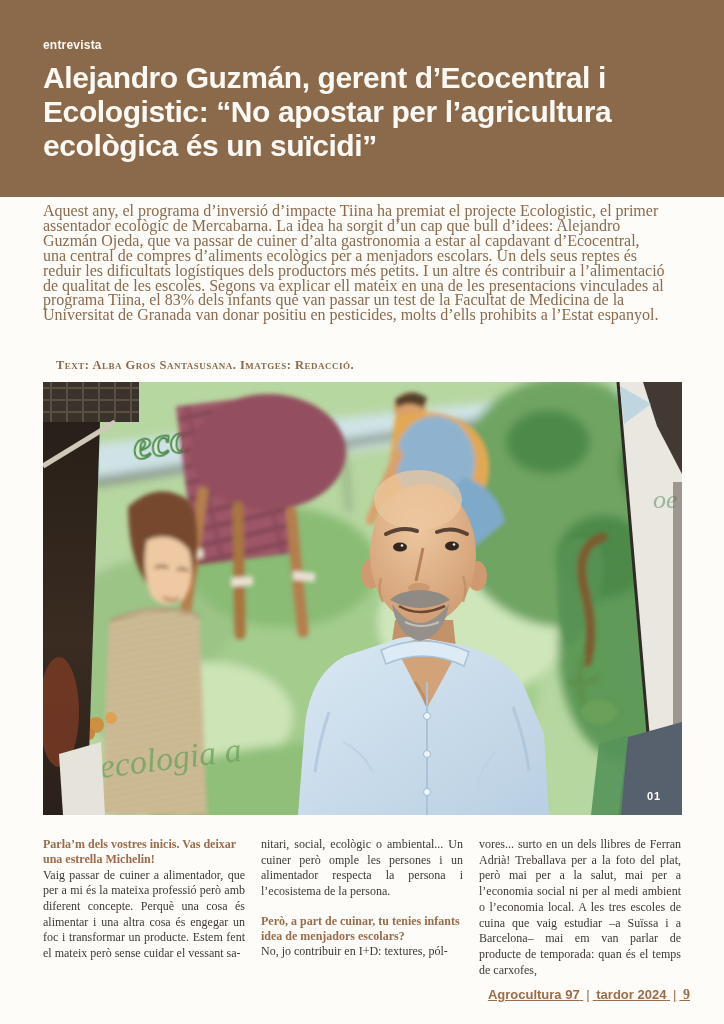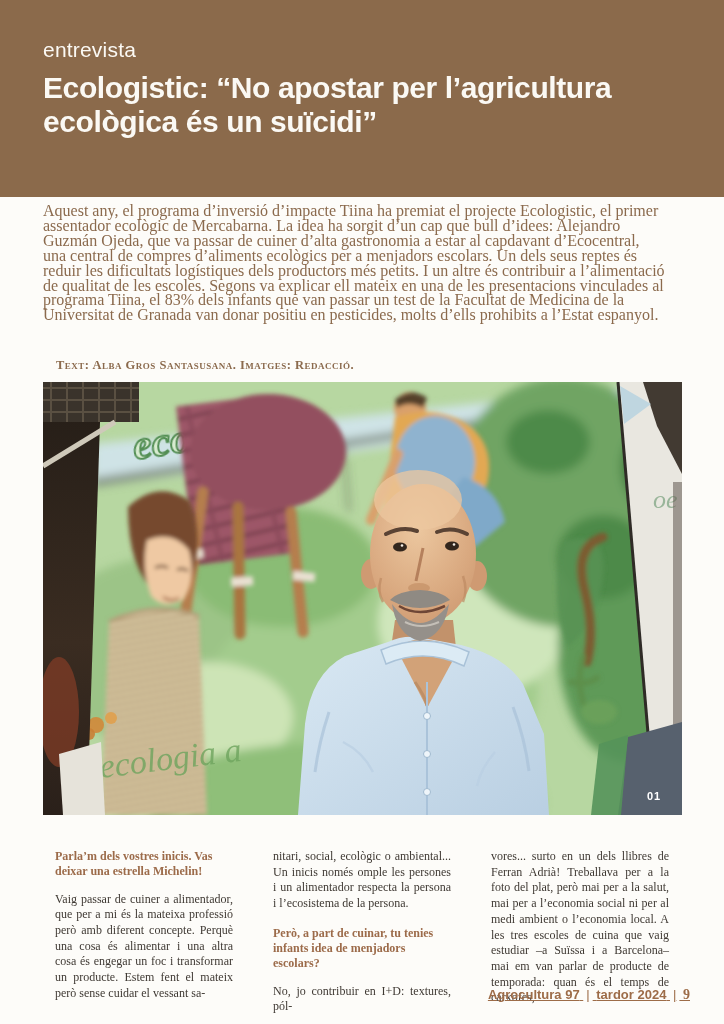--- a/index.html
+++ b/index.html
@@ -3,57 +3,58 @@
 <meta charset="utf-8">
 <style>
   html,body{margin:0;padding:0;background:#ffffff;}
   .page{position:relative;width:724px;height:1024px;background:#fdfcf9;overflow:hidden;
         font-family:"Liberation Serif",serif;}
 
   
   .masthead{position:absolute;top:0;left:0;width:724px;height:197px;background:#8b6a4b;
             box-sizing:border-box;padding:38px 40px 0 43px;color:#fbf9f4;
             font-family:"Liberation Sans",sans-serif;}
-  .kicker{font-size:21px;font-weight:400;letter-spacing:.2px;}
+  .kicker{font-size:12px;font-weight:700;letter-spacing:.2px;}
   .headline{margin:9px 0 0 0;font-size:30px;font-weight:700;line-height:34px;
             letter-spacing:-.4px;color:#fbf9f4;}
   .hl-line{display:block;}
 
   
   .lead{position:absolute;top:204px;left:43px;width:622px;margin:0;
         font-size:16px;line-height:14.9px;color:#8b6a4d;text-align:left;}
   .byline{position:absolute;top:345px;left:43px;margin:13px;font-size:12.5px;
           font-variant:small-caps;letter-spacing:.5px;color:#8b6a4d;font-weight:600;}
 
   
   .photo{position:absolute;left:43px;top:382px;width:639px;height:433px;margin:0;
          overflow:hidden;background:#b7d7a1;}
   .photo svg{display:block;}
 
   
   .columns{position:absolute;top:837px;left:43px;width:640px;display:flex;gap:16px;}
   .col{width:202px;font-size:12px;line-height:15.7px;color:#3f3933;text-align:justify;}
-  .col p{margin:12px;}
+  .col p{margin:0;}
   .q-head{font-weight:700;color:#9c6b4a;text-align:left;line-height:15.3px;}
   .q-head.mt{margin-top:14px;}
 
   
   .footer{position:absolute;top:987px;right:34px;font-family:"Liberation Sans",sans-serif;
           font-weight:700;font-size:13px;color:#9d6c48;text-decoration:underline;}
   .footer .sep{font-weight:400;padding:0 3px;color:#9d6c48;}
   .footer .pagenum{font-family:"Liberation Serif",serif;font-size:14px;}
 </style>
 </head>
 <body>
 
 <div class="page">
 
   <header class="masthead">
     <div class="kicker">entrevista</div>
     <h1 class="headline">
+      <span class="hl-line">Alejandro Guzmán, gerent d’Ecocentral i</span>
       <span class="hl-line">Ecologistic: “No apostar per l’agricultura</span>
       <span class="hl-line">ecològica és un suïcidi”</span>
     </h1>
   </header>
 
   <p class="lead">Aquest any, el programa d’inversió d’impacte Tiina ha premiat el projecte Ecologistic, el primer assentador ecològic de Mercabarna. La idea ha sorgit d’un cap que bull d’idees: Alejandro Guzmán Ojeda, que va passar de cuiner d’alta gastronomia a estar al capdavant d’Ecocentral, una central de compres d’aliments ecològics per a menjadors escolars. Un dels seus reptes és reduir les dificultats logístiques dels productors més petits. I un altre és contribuir a l’alimentació de qualitat de les escoles. Segons va explicar ell mateix en una de les presentacions vinculades al programa Tiina, el 83% dels infants que van passar un test de la Facultat de Medicina de la Universitat de Granada van donar positiu en pesticides, molts d’ells prohibits a l’Estat espanyol.</p>
 
   <p class="byline">Text: Alba Gros Santasusana. Imatges: Redacció.</p>
 
   <figure class="photo">
@@ -215,21 +216,21 @@
       <text class="photo-num" x="604" y="418" font-family="Liberation Sans, sans-serif" font-weight="700" font-size="11" fill="#ffffff" letter-spacing="1">01</text>
     </svg>
   </figure>
 
   <section class="columns">
     <div class="col">
       <p class="q-head">Parla’m dels vostres inicis. Vas deixar una estrella Michelin!</p>
       <p>Vaig passar de cuiner a alimentador, que per a mi és la mateixa professió però amb diferent concepte. Perquè una cosa és alimentar i una altra cosa és engegar un foc i transformar un producte. Estem fent el mateix però sense cuidar el vessant sa-</p>
     </div>
     <div class="col">
-      <p>nitari, social, ecològic o ambiental... Un inicis només omple les persones i un alimentador respecta la persona i l’ecosistema de la persona.</p>
+      <p>nitari, social, ecològic o ambiental... Un cuiner però omple les persones i un alimentador respecta la persona i l’ecosistema de la persona.</p>
       <p class="q-head mt">Però, a part de cuinar, tu tenies infants idea de menjadors escolars?</p>
       <p>No, jo contribuir en I+D: textures, pól-</p>
     </div>
     <div class="col">
       <p>vores... surto en un dels llibres de Ferran Adrià! Treballava per a la foto del plat, però mai per a la salut, mai per a l’economia social ni per al medi ambient o l’economia local. A les tres escoles de cuina que vaig estudiar –a Suïssa i a Barcelona– mai em van parlar de producte de temporada: quan és el temps de carxofes,</p>
     </div>
   </section>
 
   <footer class="footer">
     <span>Agrocultura 97</span>

